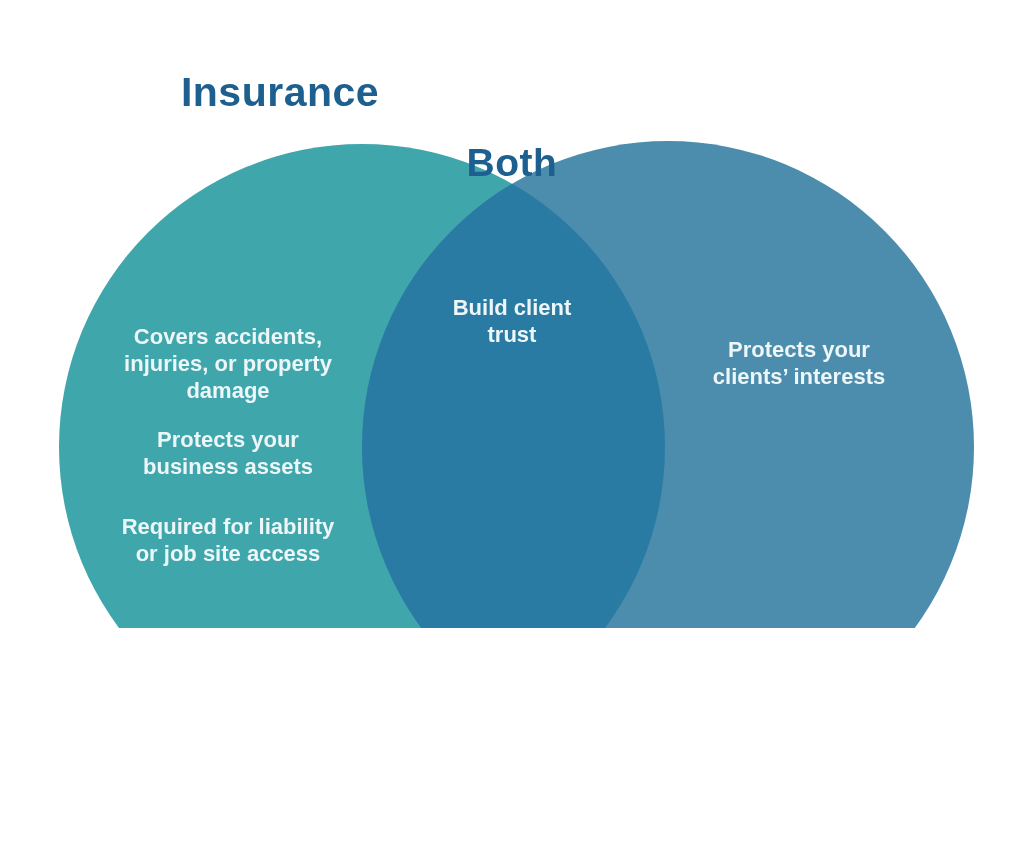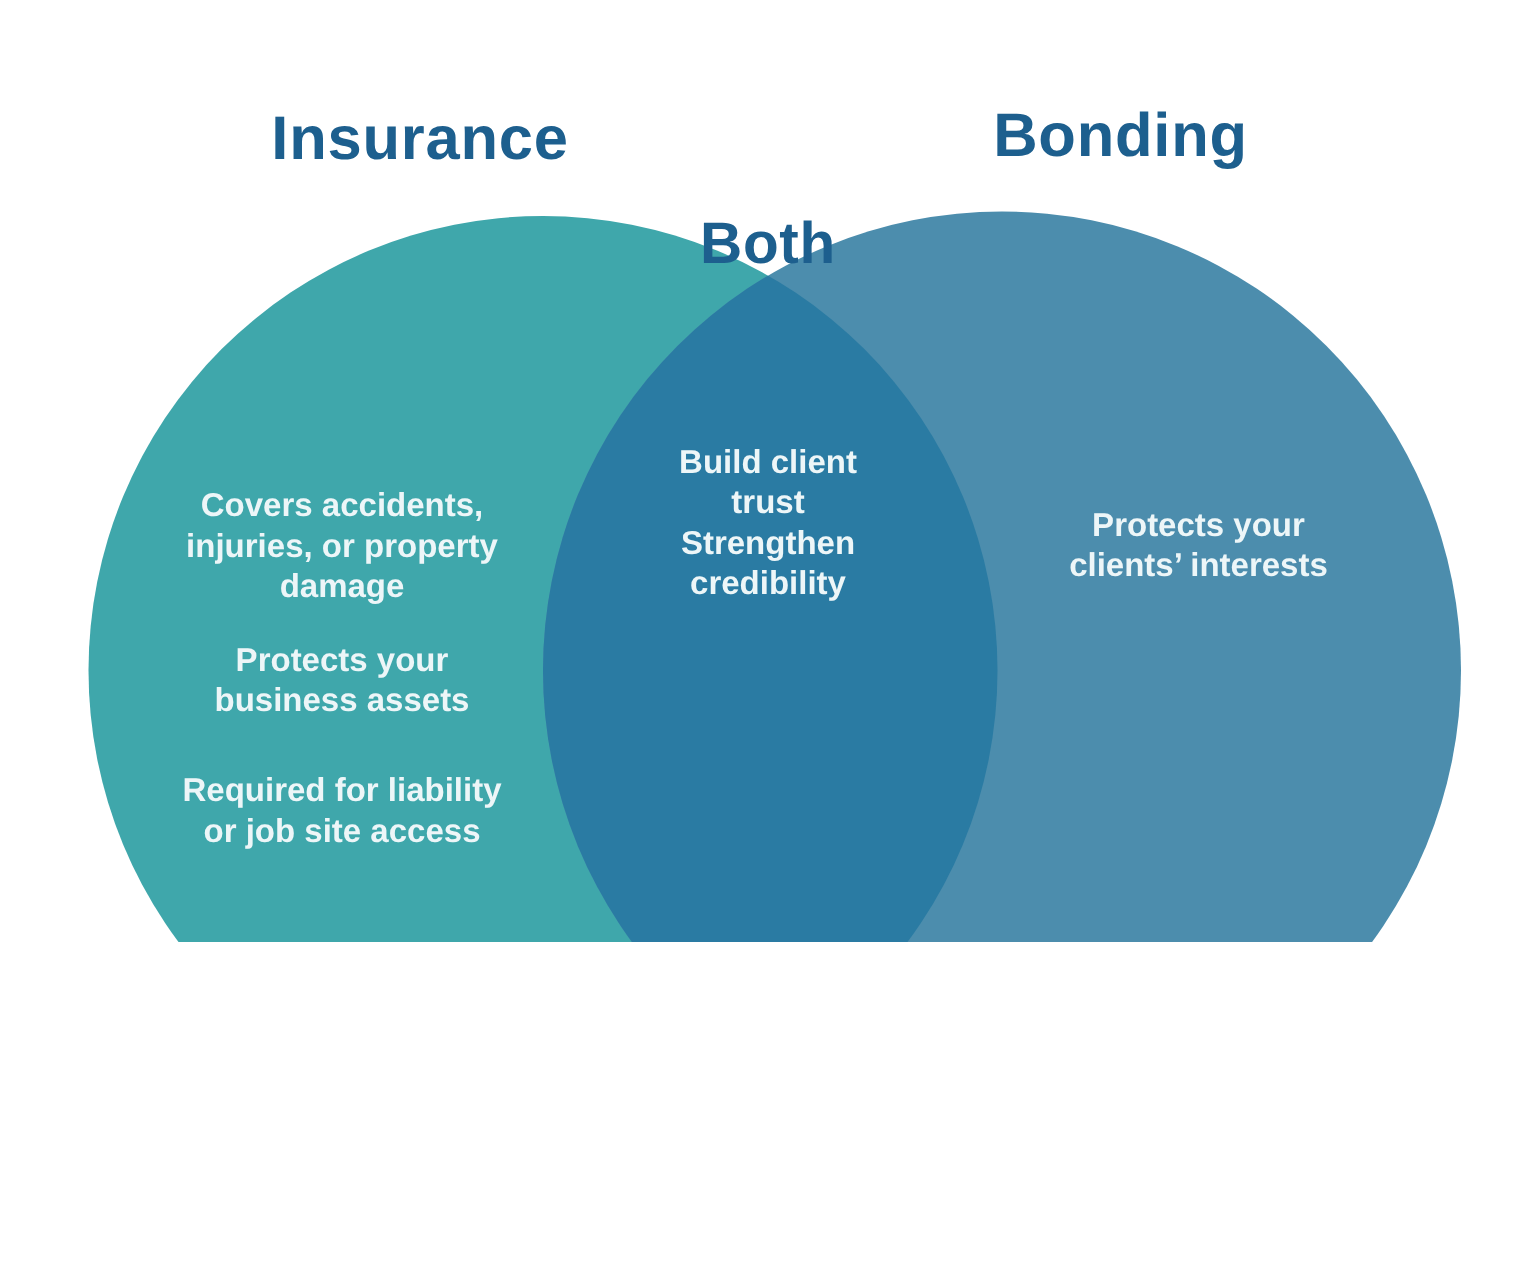--- a/index.html
+++ b/index.html
@@ -47,21 +47,21 @@
     font-weight: 700;
     line-height: 27px;
     white-space: pre;
   }
   .region-left  { left: 228px; top: 323px; }
   .region-both  { left: 512px; top: 294px; }
   .region-right { left: 799px; top: 336px; }
 
   .region-left  p:nth-of-type(1) { margin-bottom: 22px; }
   .region-left  p:nth-of-type(2) { margin-bottom: 33px; }
-  .region-both  p:nth-of-type(1) { }
+  .region-both  p:nth-of-type(1) { margin-bottom: 21px; }
   .region-both  p:nth-of-type(2) { margin-bottom: 29px; }
   .region-both  p:nth-of-type(3) { margin-bottom: 38px; }
   .region-right p:nth-of-type(1) { margin-bottom: 36px; }
   .region-right p:nth-of-type(2) { margin-bottom: 36px; }
 
   .logo {
     position: absolute;
     left: 790px;
     top: 742px;
     width: 230px;
@@ -95,37 +95,34 @@
         <circle cx="362" cy="447" r="303"></circle>
       </clipPath>
     </defs>
     <circle cx="362" cy="447" r="303" fill="#3fa7ab"></circle>
     <circle cx="668" cy="447" r="306" fill="#4c8dad"></circle>
     <circle cx="668" cy="447" r="306" clip-path="url(#clipLeft)" fill="#2a7ba3"></circle>
   </svg>
 
   <h1 class="hdr hdr-left">Insurance</h1>
   <h1 class="hdr hdr-center">Both</h1>
-  <h1 class="hdr hdr-right">Bonding</h1>
 
   <div class="region region-left">
     <p>Covers accidents,
 injuries, or property
 damage</p>
     <p>Protects your
 business assets</p>
     <p>Required for liability
 or job site access</p>
   </div>
 
   <div class="region region-both">
     <p>Build client
 trust</p>
-    <p>Strengthen
-credibility</p>
   </div>
 
   <div class="region region-right">
     <p>Protects your
 clients’ interests</p>
   </div>
 
   <div class="logo">
     <svg width="230" height="112" viewBox="0 0 230 112">
       <defs>

